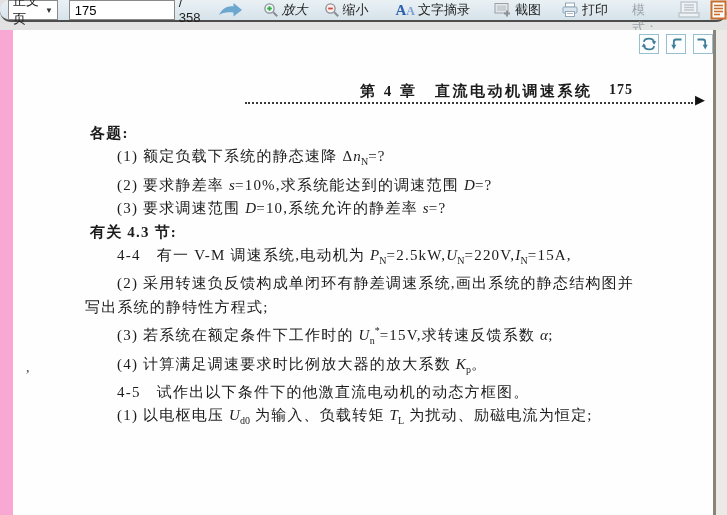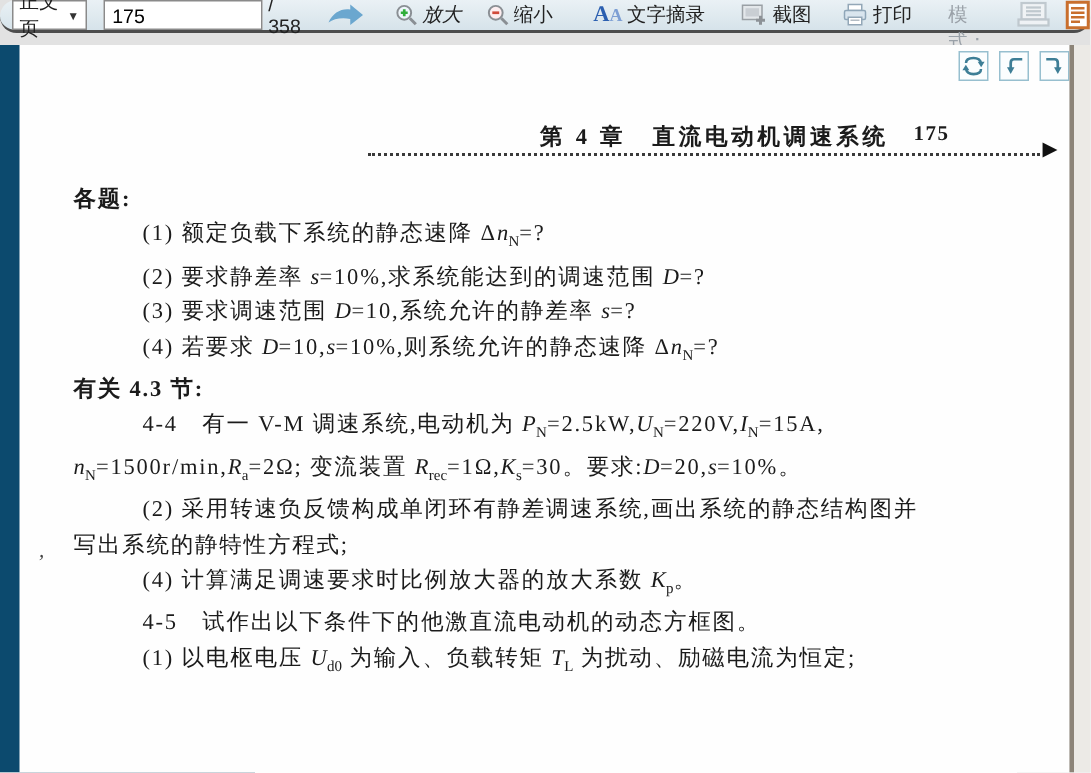--- a/index.html
+++ b/index.html
@@ -33,21 +33,21 @@
   .b-shot { margin-left:24px; }
   .b-print { margin-left:20px; }
   .rmode-label { margin-left:24px; color:#9aa1a8; }
   .b-dbl { margin-left:8px; opacity:.9; }
   .b-sgl { margin-left:10px; }
   .aa { font-family:"Liberation Serif","DejaVu Serif",serif; font-weight:bold; line-height:1; }
   .aa .a1 { color:#2b5fb0; font-size:15px; }
   .aa .a2 { color:#7d9fd4; font-size:12px; }
 
   
-  .viewer { position:absolute; left:0; top:30px; width:597px; height:485px; background:#0c4a6e; }
+  .viewer { position:absolute; left:0; top:30px; width:597px; height:485px; background:#f9a8d4; }
   .page {
     position:absolute; left:13px; top:0; width:700px; height:485px;
     background:#fefefe; overflow:hidden;
   }
   .page-edge { position:absolute; left:713px; top:0; width:3px; height:485px; background:#8c8478; }
   .page-right-gap { position:absolute; left:716px; top:0; width:11px; height:485px; background:#eceae6; }
 
   .rotatebar { position:absolute; top:4px; left:626px; display:flex; gap:7px; }
   .ricon {
     width:20px; height:20px; background:#fbfdfe; border:1px solid #97bfcf;
@@ -62,26 +62,26 @@
     position:absolute; left:347px; top:0; font-weight:bold; font-size:15px;
     letter-spacing:2.5px; white-space:nowrap;
   }
   .dhead .pnum { position:absolute; left:596px; top:0; font-weight:bold; font-size:14px; letter-spacing:1px; }
   .dotline { position:absolute; left:232px; top:20px; width:448px; border-bottom:2px dotted #3a3a3a; }
   .harrow { position:absolute; left:682px; top:10px; font-size:13px; color:#111; font-family:"DejaVu Sans",sans-serif; }
 
   .content { position:absolute; left:0; top:92px; width:700px; }
   .content p {
     line-height:23.4px; font-size:15px; letter-spacing:1.2px;
-    white-space:nowrap; color:#1b1b1b;padding-left:36px;
+    white-space:nowrap; color:#1b1b1b;
   }
   .content p i { letter-spacing:0.2px; }
   .content sub, .content sup { font-size:10px; letter-spacing:0; }
   .l-head { padding-left:77px; font-weight:bold; }
-  .l-item { padding-left:104px;margin-left:46px; }
+  .l-item { padding-left:104px; }
   .l-cont { padding-left:72px; }
   .stray { position:absolute; left:13px; top:330px; font-size:14px; font-style:italic; color:#444; }
 </style>
 </head>
 <body>
 
 <div class="toolbar">
 
   <div class="dd">
     <span>正文页</span>
@@ -211,26 +211,25 @@
       <span class="pnum">175</span>
       <span class="dotline"></span>
       <span class="harrow">▶</span>
     </div>
 
     <div class="content">
       <p class="l-head">各题:</p>
       <p class="l-item">(1) 额定负载下系统的静态速降 Δ<i>n</i><sub>N</sub>=?</p>
       <p class="l-item">(2) 要求静差率 <i>s</i>=10%,求系统能达到的调速范围 <i>D</i>=?</p>
       <p class="l-item">(3) 要求调速范围 <i>D</i>=10,系统允许的静差率 <i>s</i>=?</p>
-      <p class="l-item">(4) 若要求 <i>D</i>=10,<i>s</i>=10%,则系统允许的静态速降 Δ<i>n</i><sub>N</sub>=?</p>
       <p class="l-head">有关 4.3 节:</p>
       <p class="l-item">4-4　有一 V-M 调速系统,电动机为 <i>P</i><sub>N</sub>=2.5kW,<i>U</i><sub>N</sub>=220V,<i>I</i><sub>N</sub>=15A,</p>
-      <p class="l-cont"><i>n</i><sub>N</sub>=1500r/min,<i>R</i><sub>a</sub>=2Ω; 变流装置 <i>R</i><sub>rec</sub>=1Ω,<i>K</i><sub>s</sub>=30。要求:<i>D</i>=20,<i>s</i>=10%。</p>
       <p class="l-item">(2) 采用转速负反馈构成单闭环有静差调速系统,画出系统的静态结构图并</p>
       <p class="l-cont">写出系统的静特性方程式;</p>
+      <p class="l-item">(3) 若系统在额定条件下工作时的 <i>U</i><sub>n</sub><sup>*</sup>=15V,求转速反馈系数 <i>α</i>;</p>
       <p class="l-item">(4) 计算满足调速要求时比例放大器的放大系数 <i>K</i><sub>p</sub>。</p>
       <p class="l-item">4-5　试作出以下条件下的他激直流电动机的动态方框图。</p>
       <p class="l-item">(1) 以电枢电压 <i>U</i><sub>d0</sub> 为输入、负载转矩 <i>T</i><sub>L</sub> 为扰动、励磁电流为恒定;</p>
 
     </div>
 
     <span class="stray">,</span>
   </div>
 
   <div class="page-edge"></div>

